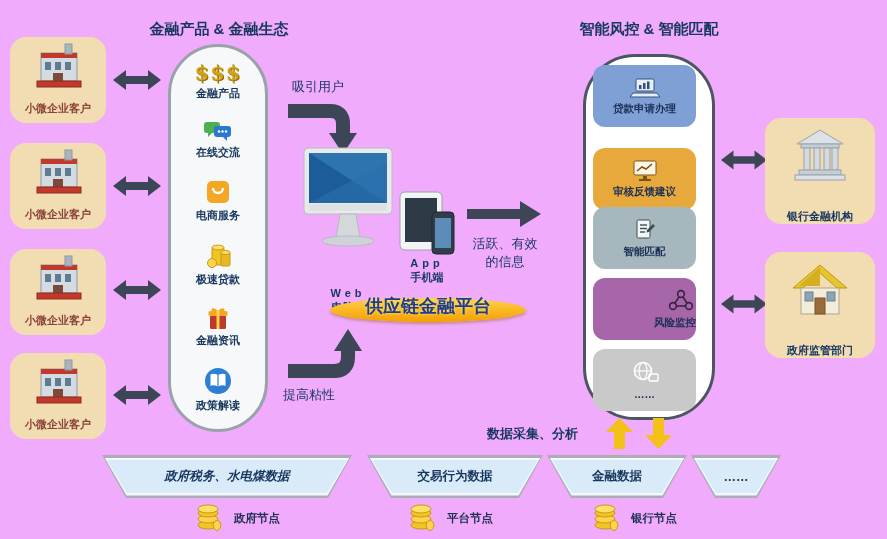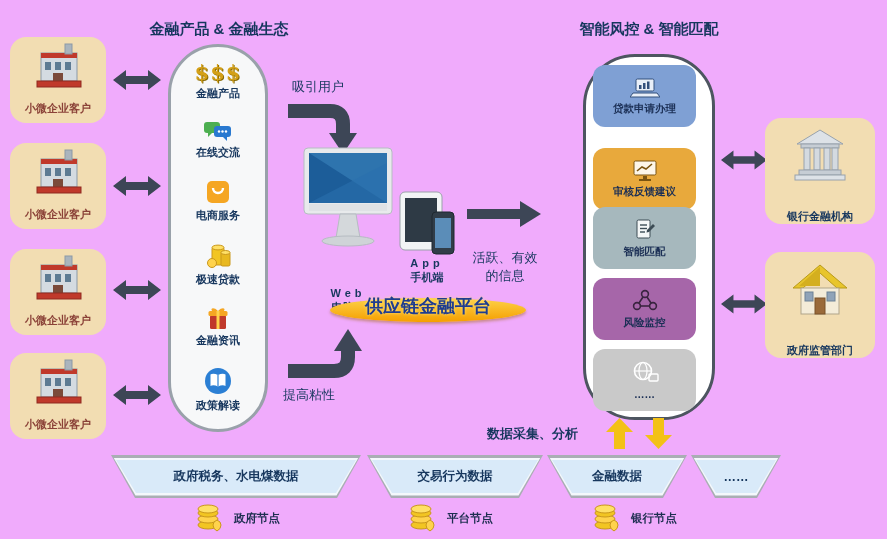--- a/index.html
+++ b/index.html
@@ -38,21 +38,21 @@
   .platform-label { position:absolute; left:330px; top:294px; width:196px; text-align:center;
                     font-size:18px; font-weight:bold; color:#1f3d8f; text-shadow:0 0 3px #ffe27a; }
 
   
   .risk-pill { position:absolute; left:583px; top:54px; width:132px; height:366px; background:#ffffff;
                border:3px solid #4d5560; border-radius:52px; }
   .risk-box { position:absolute; left:7px; width:103px; height:62px; border-radius:12px;
               display:flex; flex-direction:column; align-items:center; justify-content:center; gap:3px; }
   .risk-label { font-size:10.5px; font-weight:bold; color:#1b2f55; white-space:nowrap; }
   .rc0 { background:#7fa0d4; } .rc1 { background:#e8a93c; } .rc2 { background:#a6b8bd; }
-  .rc3 { background:#a666a9; } .rc4 { background:#c9c9c9; }
+  .rc3 { background:#a666a9;align-items:flex-end; } .rc4 { background:#c9c9c9; }
 
   
   .partner-box { position:absolute; left:765px; width:110px; height:106px; background:#f2ddb2; border-radius:16px;
                  display:flex; flex-direction:column; align-items:center; justify-content:flex-end; padding-bottom:0; }
   .partner-box .ic { position:absolute; top:10px; left:50%; transform:translateX(-50%); }
   .partner-label { font-size:11px; font-weight:bold; color:#17375e; white-space:nowrap; }
 
   
   .data-caption { position:absolute; left:487px; top:425px; font-size:13px; font-weight:bold; color:#17375e; }
   .trap { position:absolute; top:455px; height:43px; }
@@ -265,21 +265,21 @@
 
   <div class="platform-ellipse"></div>
   <div class="platform-label">供应链金融平台</div>
 
   <span style="position:absolute; left:467px; top:201px;">
     <svg width="74" height="26" viewBox="0 0 74 26">
         <rect x="0" y="8" width="53" height="10" fill="#3d4656"></rect>
         <polygon points="53,0 74,13 53,26" fill="#3d4656"></polygon>
       </svg>
   </span>
-  <div class="flow-text" style="left:458px; top:249px; width:94px;">
+  <div class="flow-text" style="left:458px; top:235px; width:94px;">
     <div>活跃、有效</div>
     <div>的信息</div>
   </div>
 
   <div class="risk-pill">
     <div class="risk-box rc0" style="top:8px;">
       <span>
           <svg width="30" height="22" viewBox="0 0 30 22">
             <rect x="6" y="2" width="18" height="12" rx="1.5" fill="#e9eff8" stroke="#33507c"></rect>
             <rect x="9" y="8" width="2.5" height="4" fill="#33507c"></rect>
@@ -384,21 +384,21 @@
     <svg width="27" height="31" viewBox="0 0 27 31">
         <polygon points="13.5,0 27,14 19,14 19,31 8,31 8,14 0,14" fill="#f3c117"></polygon>
       </svg>
   </span>
   <span style="position:absolute; left:645px; top:418px;">
     <svg width="27" height="31" viewBox="0 0 27 31">
         <polygon points="13.5,31 27,17 19,17 19,0 8,0 8,17 0,17" fill="#f3c117"></polygon>
       </svg>
   </span>
 
-  <div class="trap" style="left:111px; width:250px;">
+  <div class="trap" style="left:102px; width:250px;font-style:italic;">
     <div class="t-outer"></div>
       <div class="t-mid"></div>
       <div class="t-inner"></div>
     <div class="t-label">政府税务、水电煤数据</div>
   </div>
   <div class="trap" style="left:367px; width:176px;">
     <div class="t-outer"></div>
       <div class="t-mid"></div>
       <div class="t-inner"></div>
     <div class="t-label">交易行为数据</div>

